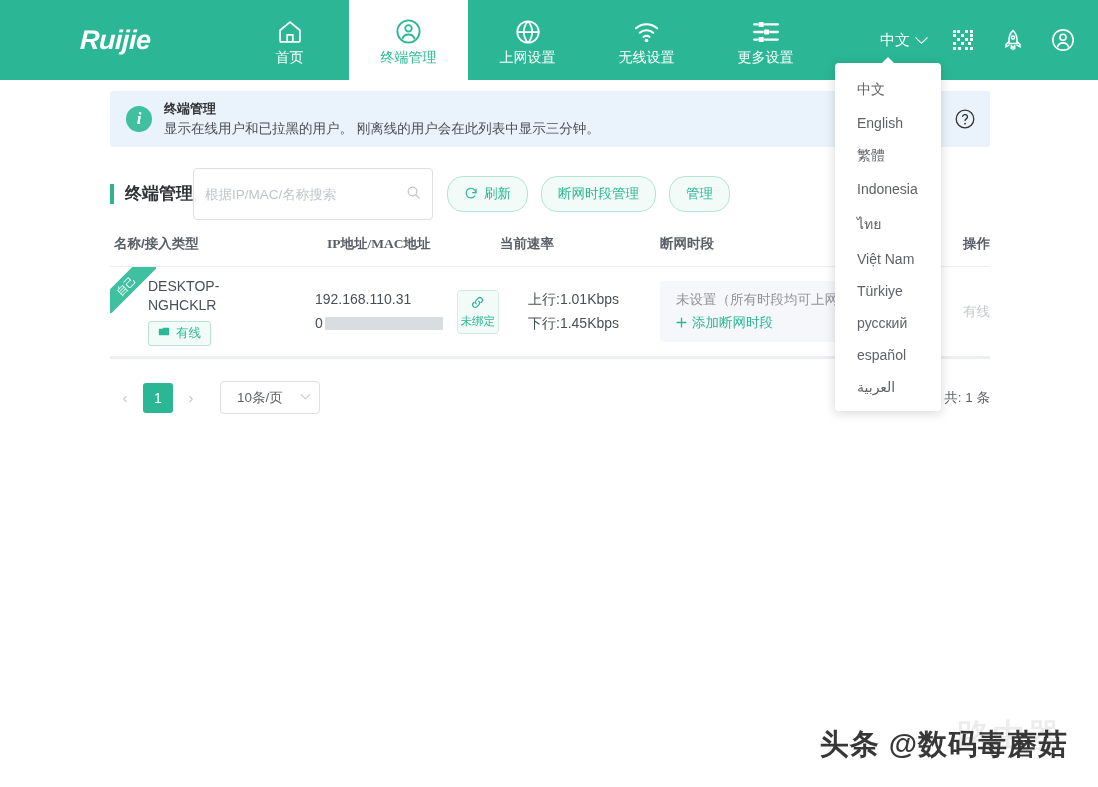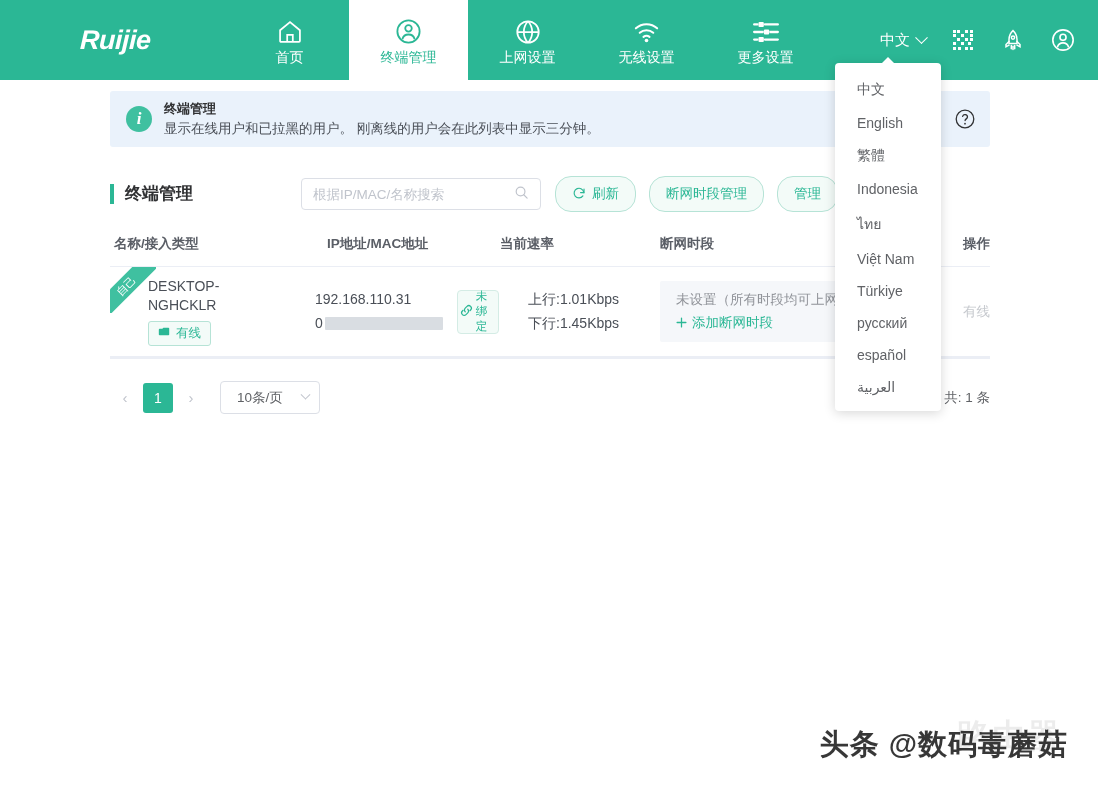--- a/index.html
+++ b/index.html
@@ -126,22 +126,21 @@
     display: flex; align-items: center;
     position: relative;
   }
   .page-title {
     font-size: 17px; font-weight: bold; color: #303133;
     border-left: 4px solid #2BB795;
     padding-left: 11px;
     line-height: 20px;
   }
   .search-box {
-    margin-left: 108px;
-    width: 240px; height: 32px;
+    width: 240px; height: 52px;
     border: 1px solid #dcdfe6;
     border-radius: 4px;
     display: flex; align-items: center;
     padding: 0 11px;
     background: #fff;
   }
   .search-box input {
     flex: 1; border: none; outline: none;
     font-size: 13.5px; color: #606266;
     font-family: inherit;
@@ -181,21 +180,21 @@
     border-bottom: 1px solid #ebeef5;
     min-height: 90px;
     align-items: center;
     position: relative;
   }
   .c1 { width: 205px; padding-left: 4px; }
   .c2 { width: 185px; }
   .c3 { width: 160px; }
   .c4 { width: 260px; }
   .c5 { width: 70px; text-align: right; }
-  .thead .c2 { padding-left: 12px; }
+  .thead .c2 { padding-left: 12px; font-family: Liberation Serif, serif; }
 
   .ribbon {
     position: absolute;
     left: 0; top: 0;
     width: 46px; height: 46px;
     overflow: hidden;
     pointer-events: none;
   }
   .ribbon span {
     position: absolute;
@@ -235,21 +234,21 @@
     background: #d9dde2;
     vertical-align: middle;
     margin-left: 2px;
     border-radius: 1px;
   }
   .bind-badge {
     width: 42px; height: 44px;
     border: 1px solid #d4ece5;
     background: #f3fbf8;
     border-radius: 4px;
-    display: flex; flex-direction: row;
+    display: flex; flex-direction: column;
     align-items: center; justify-content: center;
     gap: 1px;
     color: #2BB795;
     font-size: 11.5px;
     cursor: pointer;
   }
   .speed { font-size: 14px; color: #4a4f57; line-height: 1.65; padding-left: 28px; }
   .offline-box {
     background: #f5f7fa;
     padding: 10px 16px;

